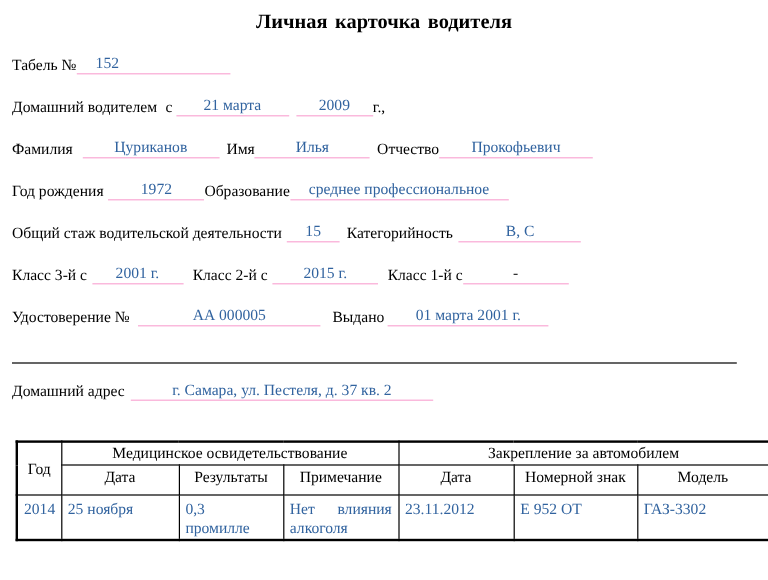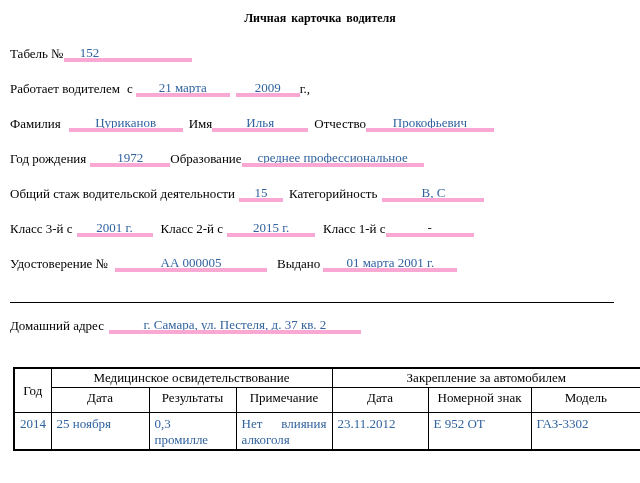--- a/index.html
+++ b/index.html
@@ -6,35 +6,35 @@
   html, body { width: 640px; height: 483px; overflow: hidden; background: #ffffff; }
   body {
     font-family: "Liberation Serif", "DejaVu Serif", serif;
     font-size: 13px;
     color: #000000;
   }
   .doc { padding: 8px 10px 0 10px; width: 640px; }
   .title {
     text-align: center;
     font-weight: bold;
-    font-size: 12px;
+    font-size: 17px;
     line-height: 20px;
     word-spacing: 2px;
   }
   .row {
     height: 17px;
     line-height: 16px;
     margin-top: 18px;
     white-space: nowrap;
   }
   .row.first { margin-top: 17px; }
   .lbl { display: inline-block; }
   .u {
     display: inline-block;
-    border-bottom: 4px solid #f9a8d4;
+    border-bottom: 1px solid #f9a8d4;
     text-align: center;
     color: var(--blue);
     height: 17px;
     line-height: 16px;
     vertical-align: bottom;
     overflow: hidden;
   }
   .u.dark { color: #1a1a1a; }
   .sep { border: none; border-top: 1px solid #000000; width: 604px; margin: 30px 0 0 0; }
   .addr-row { margin-top: 14px; }
@@ -65,21 +65,21 @@
 
 <div class="doc">
 
   <div class="title">Личная карточка водителя</div>
 
   <div class="row first">
     <span class="lbl">Табель №</span><span class="u" style="width:128px; text-align:left; padding-left:16px;">152</span>
   </div>
 
   <div class="row">
-    <span class="lbl" style="margin-right:7px;">Работает водителем</span><span class="lbl" style="margin-right:3px;">с</span><span class="u" style="width:94px; margin-right:6px;">21 марта</span><span class="u" style="width:64px;">2009</span><span class="lbl">г.,</span>
+    <span class="lbl" style="margin-right:7px;">Домашний водителем</span><span class="lbl" style="margin-right:3px;">с</span><span class="u" style="width:94px; margin-right:6px;">21 марта</span><span class="u" style="width:64px;">2009</span><span class="lbl">г.,</span>
   </div>
 
 
   <div class="row">
     <span class="lbl" style="margin-right:8px;">Фамилия</span><span class="u" style="width:114px;">Цуриканов</span><span class="lbl" style="margin-left:6px;">Имя</span><span class="u" style="width:96px;">Илья</span><span class="lbl" style="margin-left:6px;">Отчество</span><span class="u" style="width:128px;">Прокофьевич</span>
   </div>
 
   <div class="row">
     <span class="lbl" style="margin-right:4px;">Год рождения</span><span class="u" style="width:80px;">1972</span><span class="lbl">Образование</span><span class="u" style="width:182px;">среднее профессиональное</span>
   </div>

